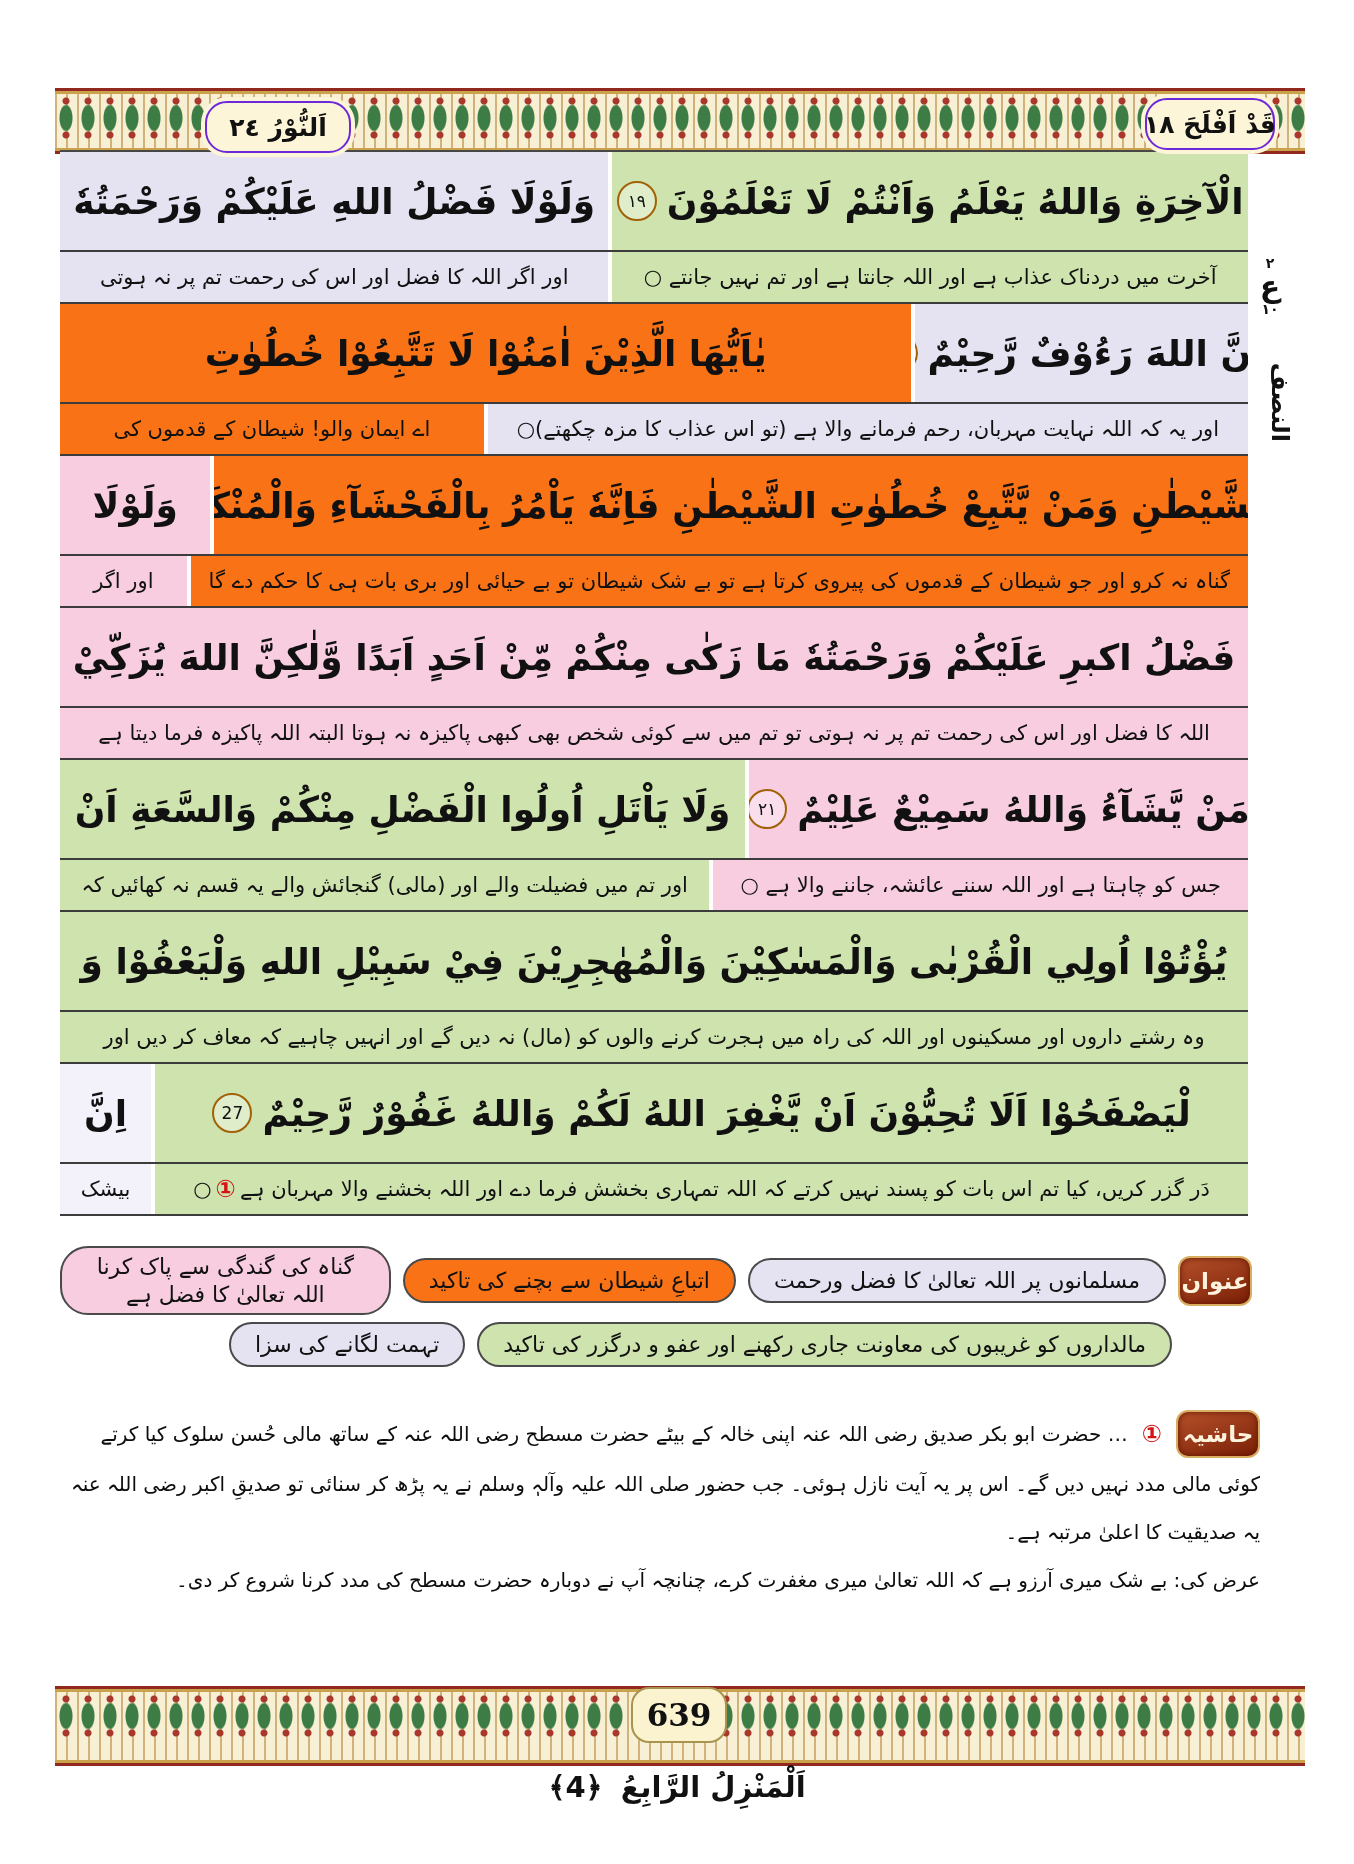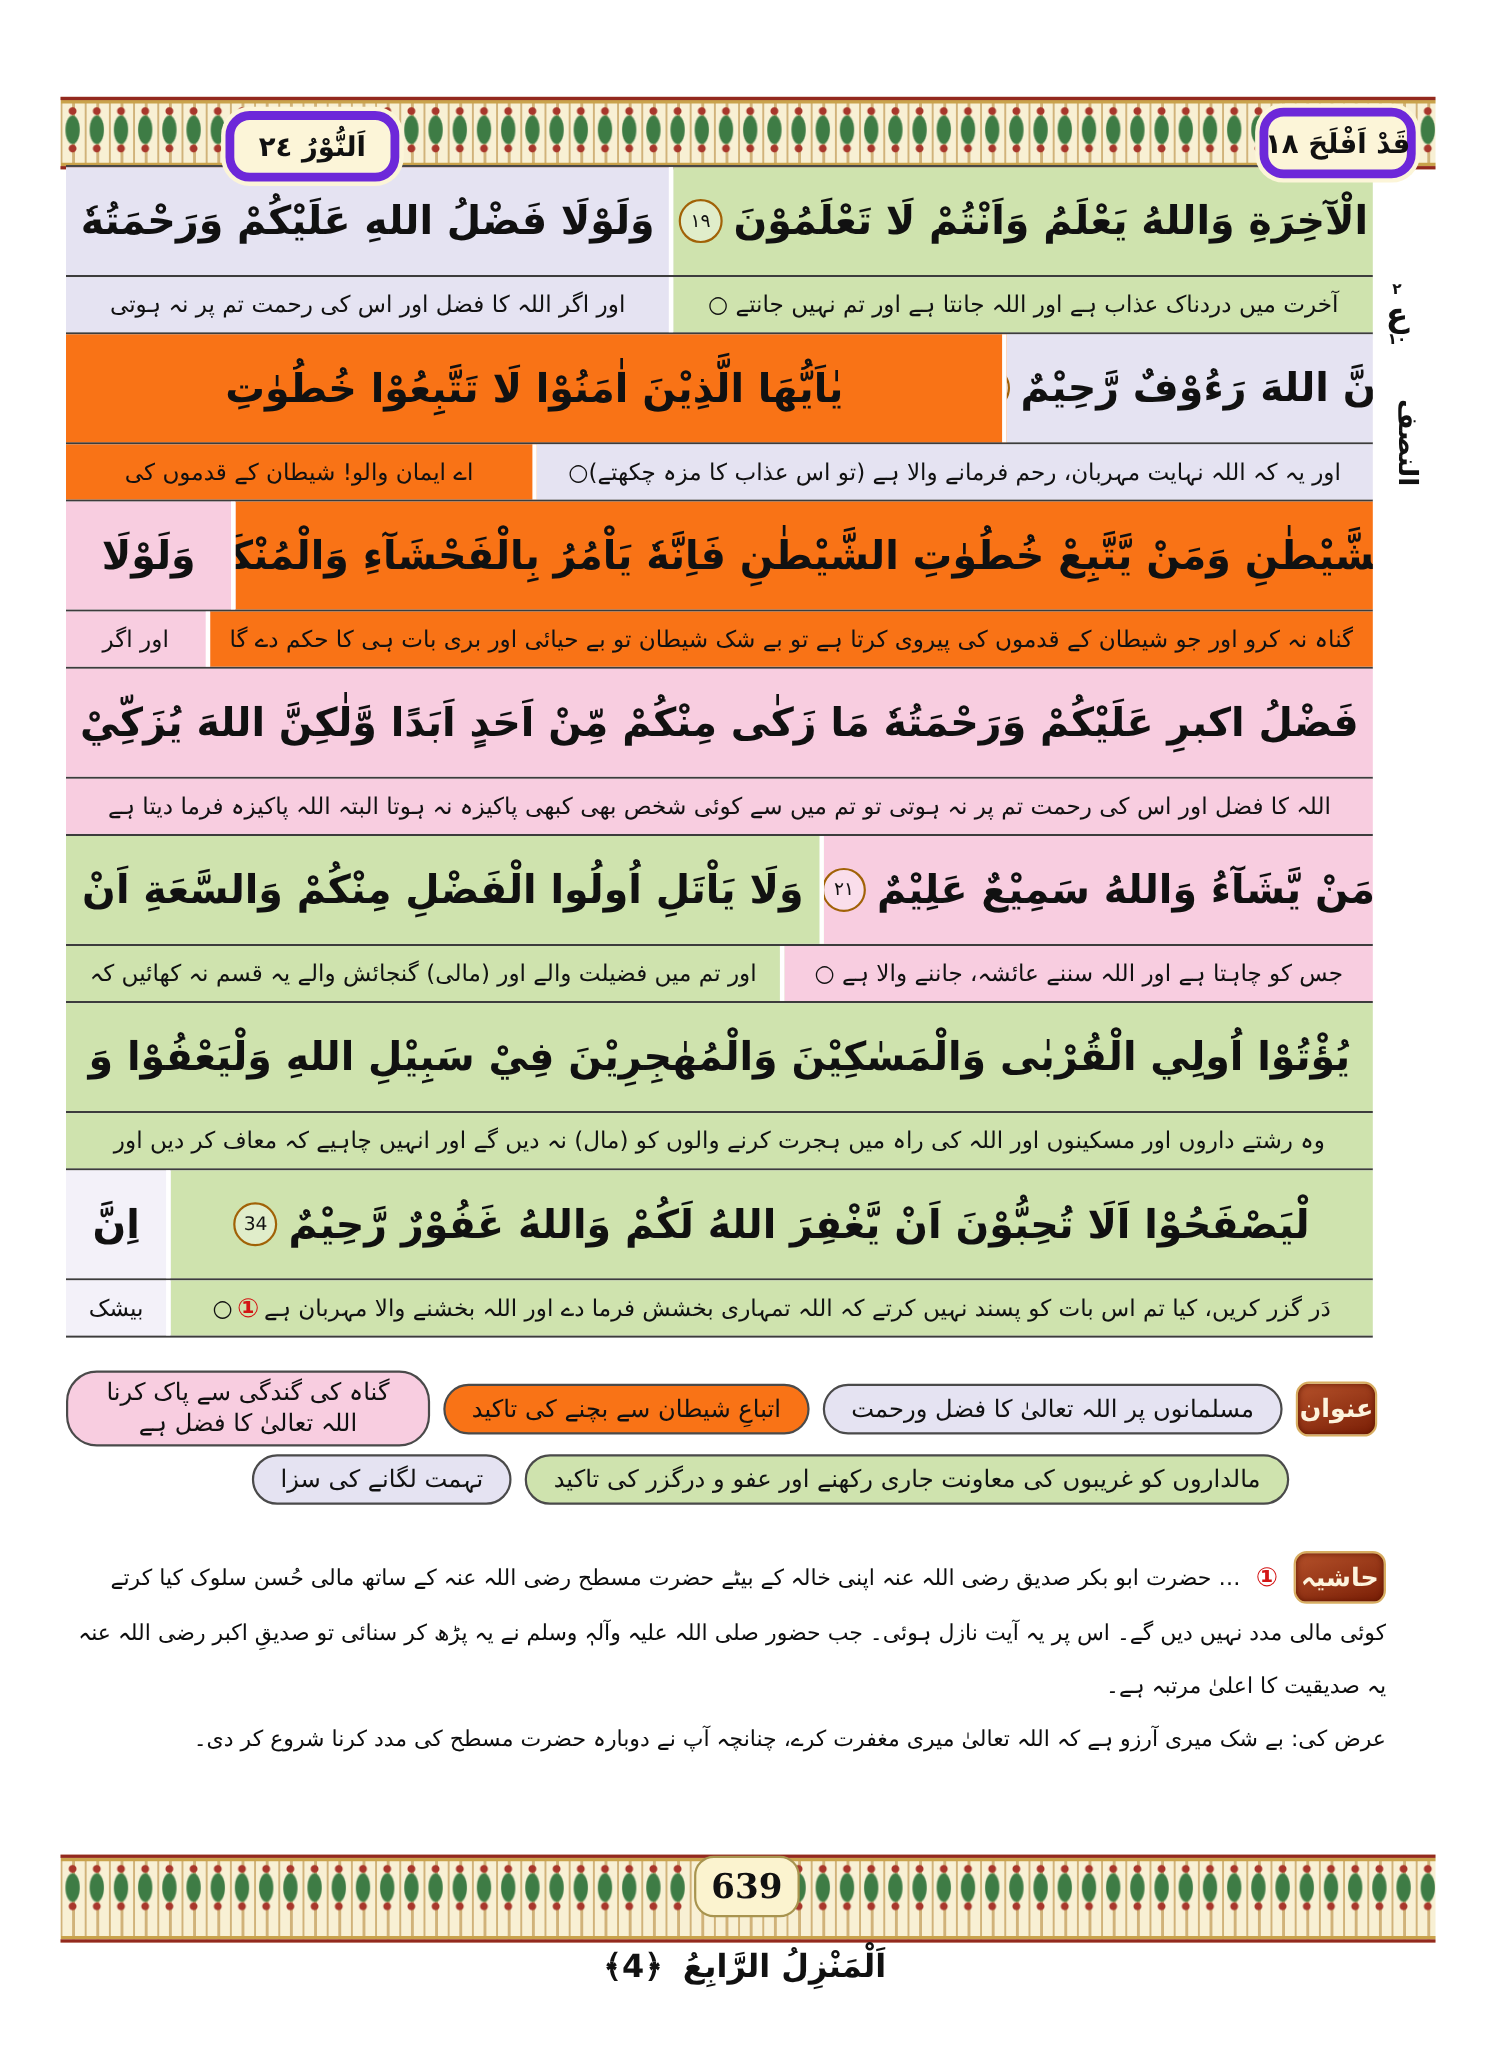--- a/index.html
+++ b/index.html
@@ -12,21 +12,21 @@
         box-shadow:inset 0 3px 0 #c9a24b, inset 0 -3px 0 #c9a24b;
         background-image:
           radial-gradient(circle 4px at 11px 10px,#a8372c 3px,rgba(0,0,0,0) 4px),
           radial-gradient(circle 4px at 11px 44px,#a8372c 3px,rgba(0,0,0,0) 4px),
           radial-gradient(ellipse 7px 14px at 11px 27px,#3e7c45 6px,rgba(0,0,0,0) 7px),
           repeating-linear-gradient(90deg,rgba(176,128,48,.55) 0 2px,rgba(0,0,0,0) 2px 11px);
         background-size:22px 100%,22px 100%,22px 100%,22px 100%;}
   .band.top{top:88px;height:60px;}
   .band.bottom{top:1686px;height:74px;}
 
-  .cart{position:absolute;background:#fcf5d8;border:8px solid #6d28d9;border-radius:22px;
+  .cart{position:absolute;background:#fcf5d8;border:2px solid #6d28d9;border-radius:22px;
         display:flex;align-items:center;justify-content:center;font-weight:bold;font-size:25px;
         box-shadow:0 0 0 4px #fcf5d8;z-index:3;white-space:nowrap;}
   .cart.surah{left:205px;top:101px;width:142px;height:48px;}
   .cart.juz{left:1145px;top:98px;width:126px;height:48px;}
 
   
   .qblock{position:absolute;left:60px;top:150px;width:1188px;border-top:2px solid #474747;}
   .qrow{display:flex;direction:rtl;width:100%;border-bottom:2px solid #3c3c3c;box-sizing:border-box;}
   .qrow.arabic{height:100px;}
   .qrow.trans{height:52px;}
@@ -183,21 +183,21 @@
     </div>
     <div class="qrow trans">
       <div class="seg c-green" style="width:100%">
         <span>وہ رشتے داروں اور مسکینوں اور اللہ کی راہ میں ہجرت کرنے والوں کو (مال) نہ دیں گے اور انہیں چاہیے کہ معاف کر دیں اور</span>
       </div>
     </div>
 
     <div class="qrow arabic">
       <div class="seg c-green" style="width:92%">
         <span>لْيَصْفَحُوْا اَلَا تُحِبُّوْنَ اَنْ يَّغْفِرَ اللهُ لَكُمْ وَاللهُ غَفُوْرٌ رَّحِيْمٌ</span>
-        <span class="vnum">34</span>
+        <span class="vnum">27</span>
       </div>
       <div class="seg c-white" style="width:8%">
         <span>اِنَّ</span>
       </div>
     </div>
     <div class="qrow trans">
       <div class="seg c-green" style="width:92%">
         <span>دَر گزر کریں، کیا تم اس بات کو پسند نہیں کرتے کہ اللہ تمہاری بخشش فرما دے اور اللہ بخشنے والا مہربان ہے</span>
         <span class="red">①</span>
         <span>○</span>

